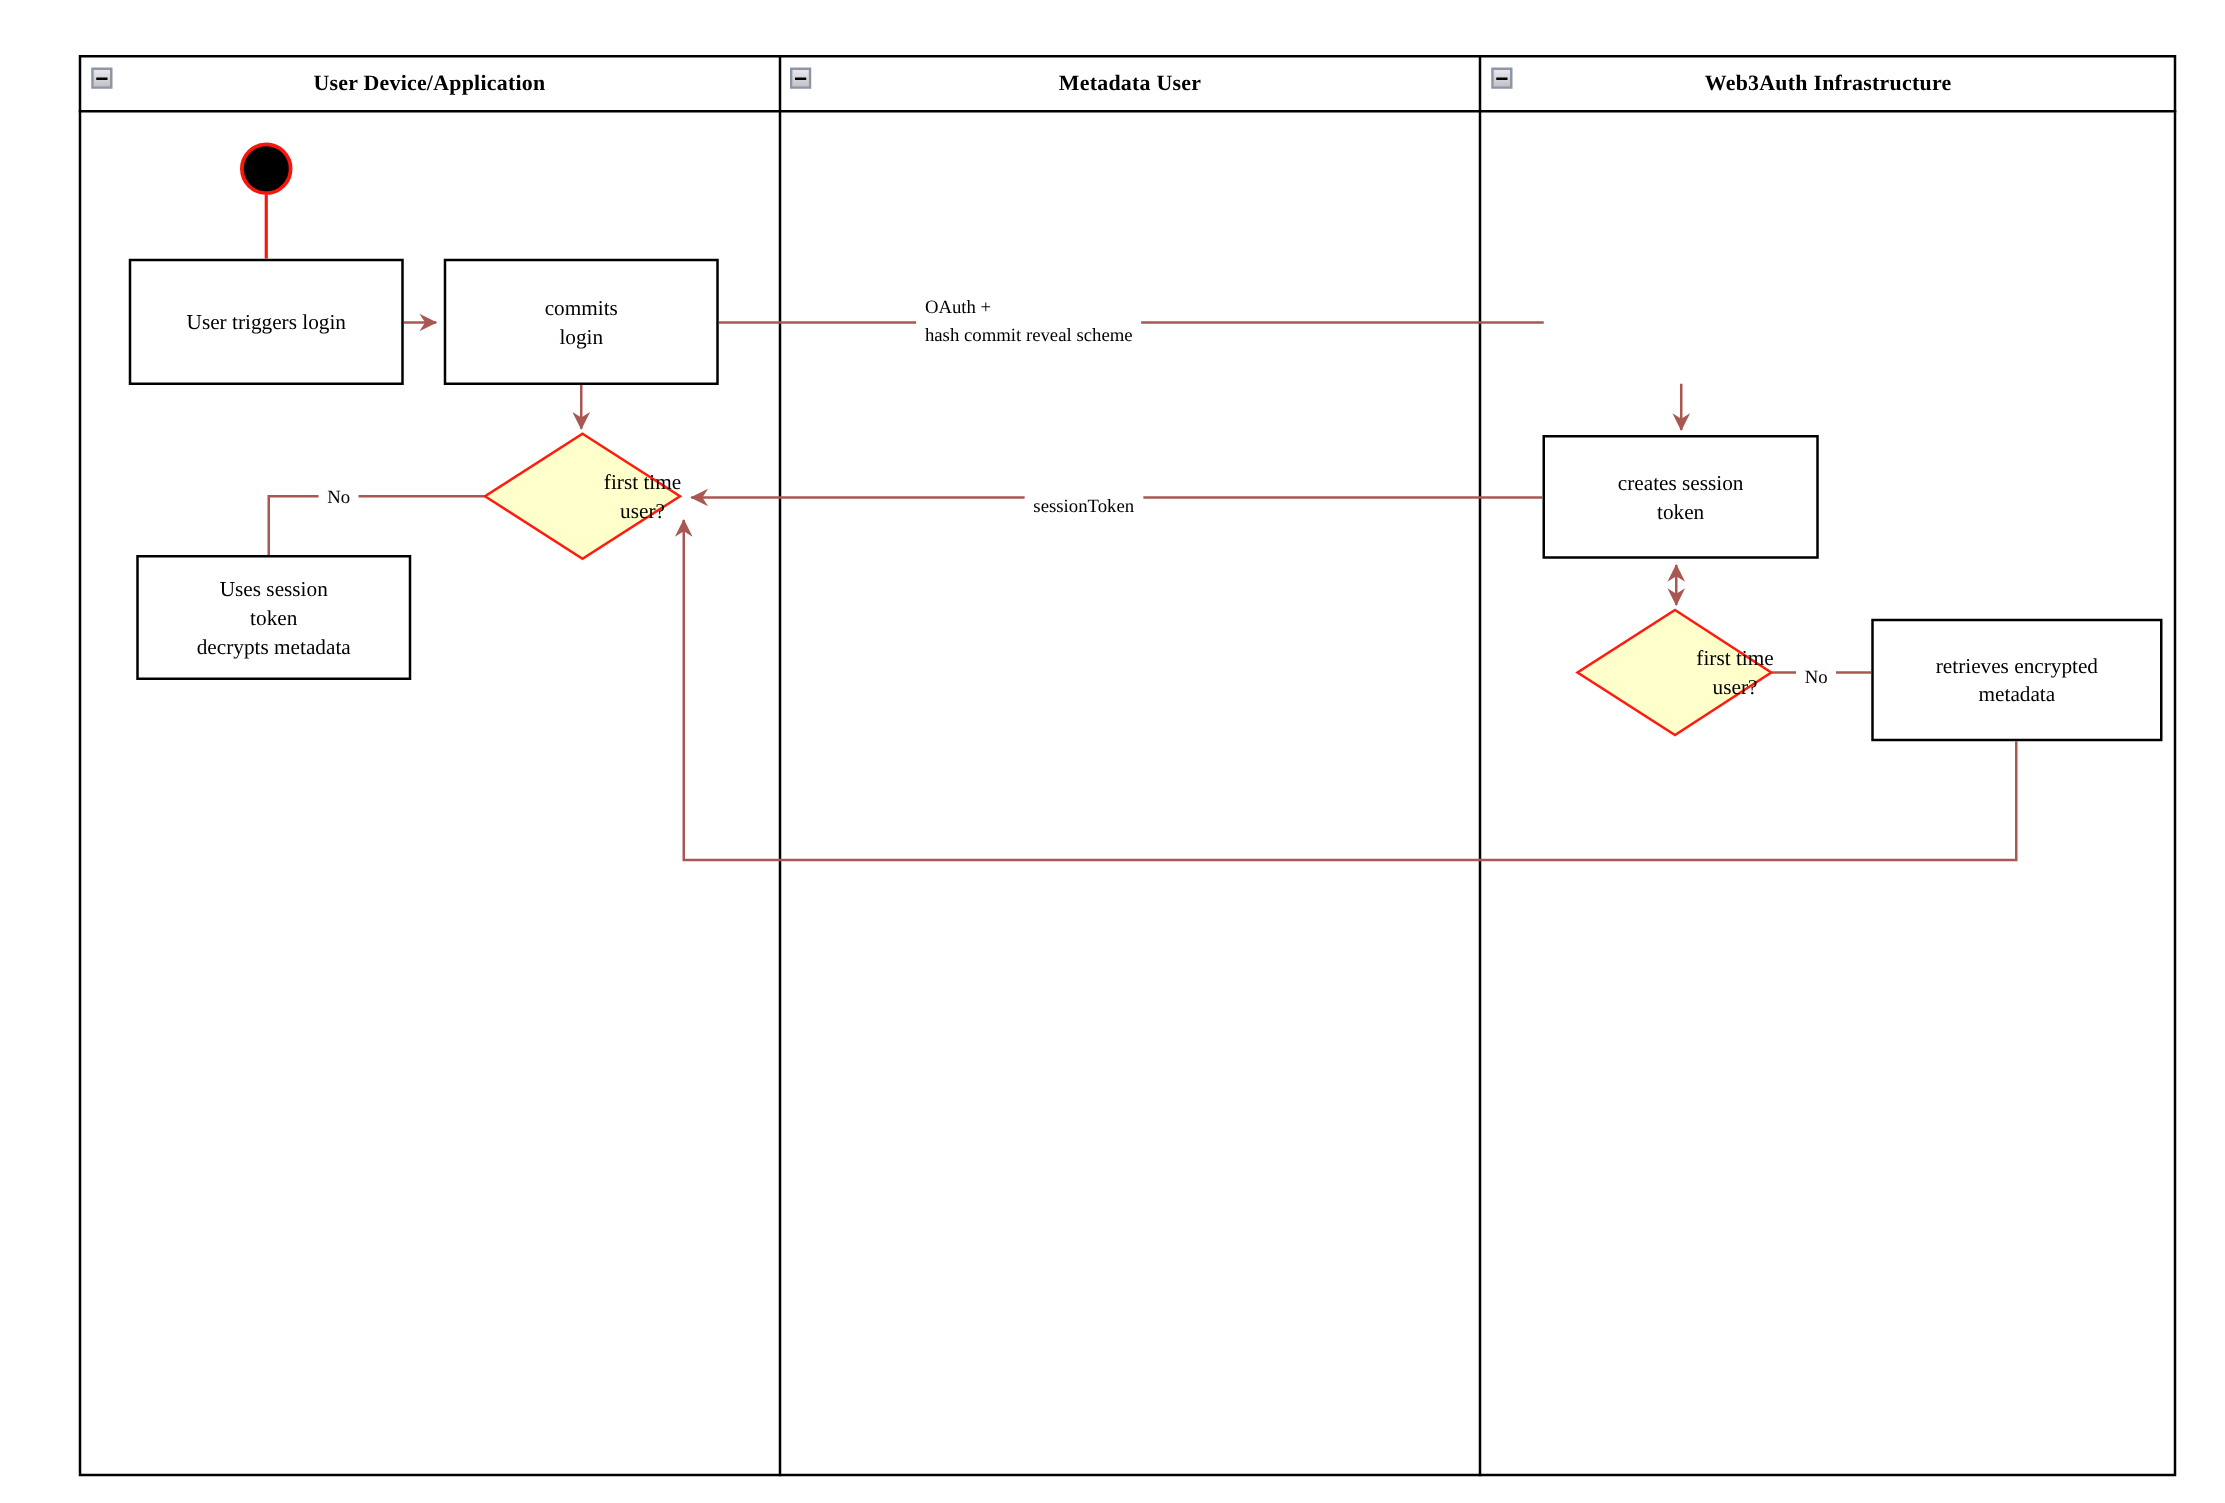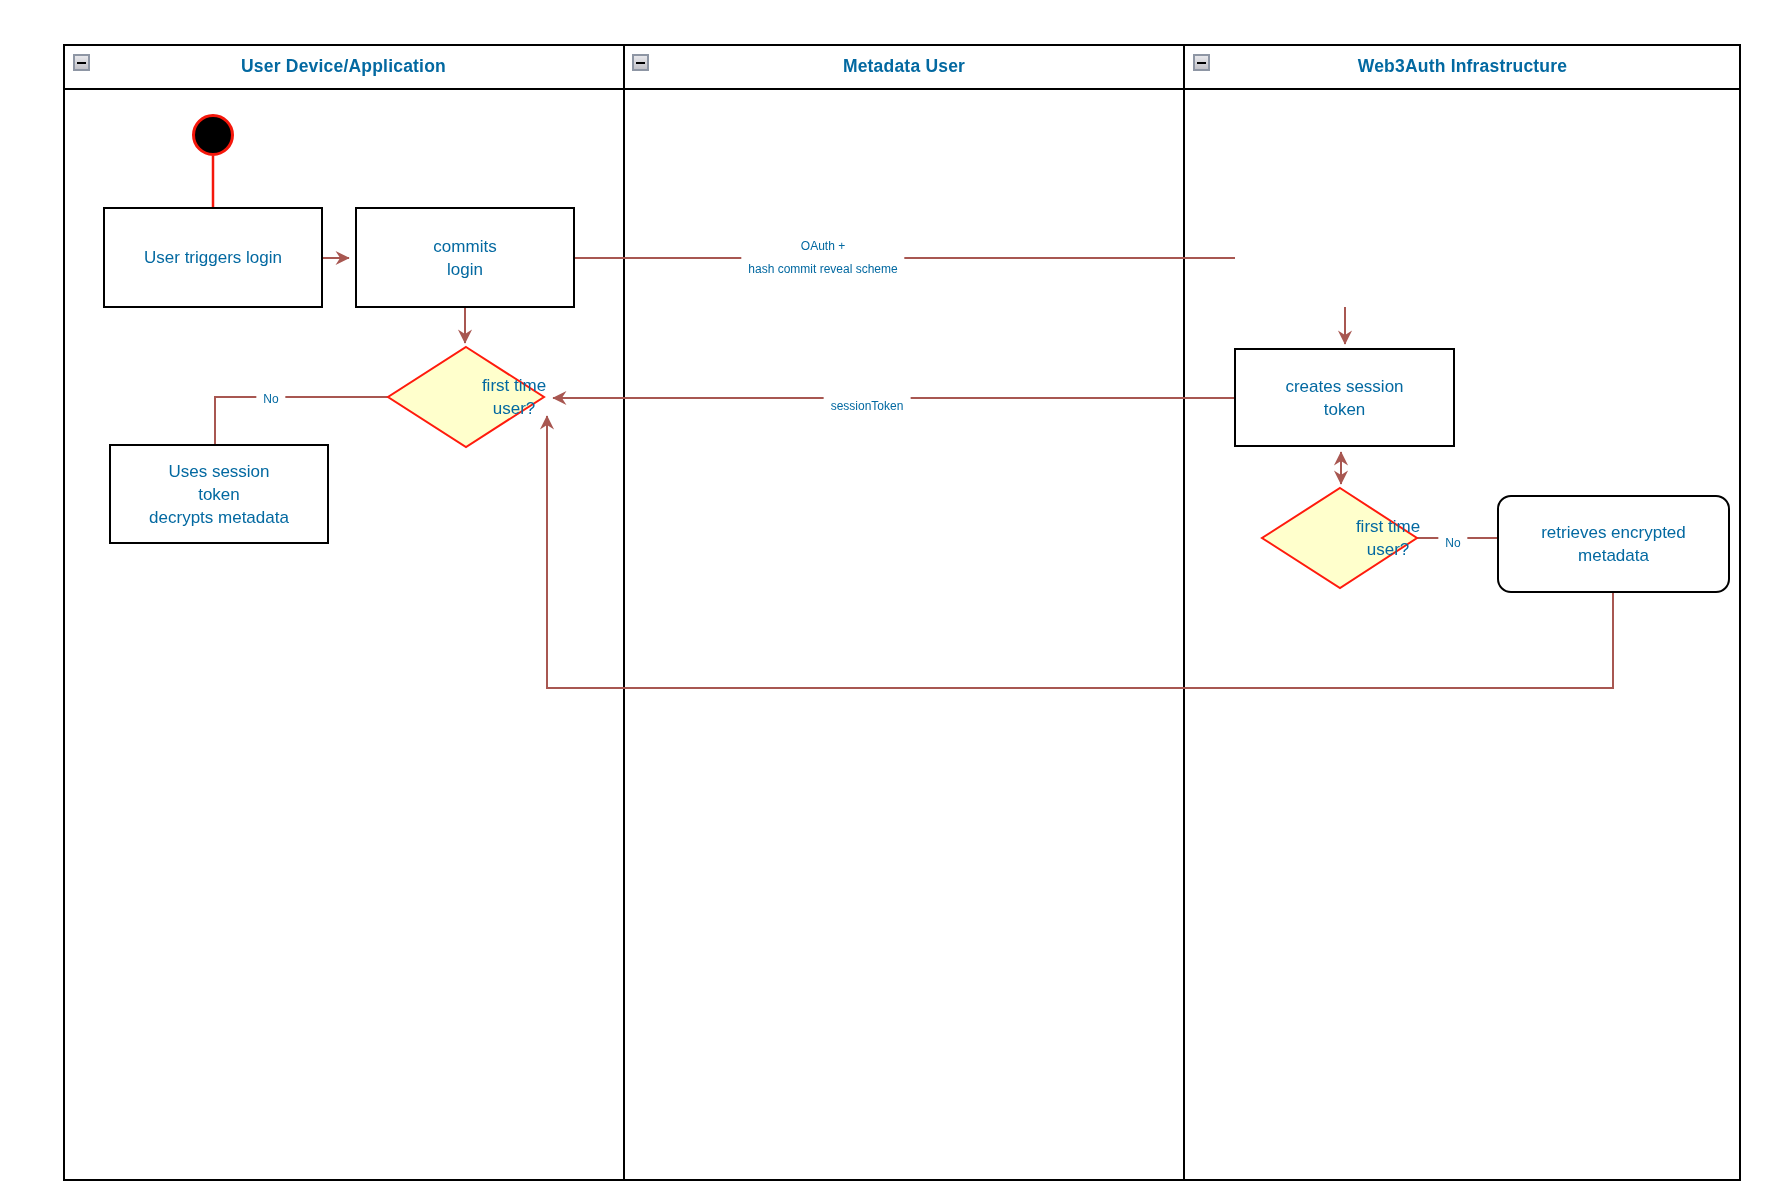--- a/index.html
+++ b/index.html
@@ -1,18 +1,18 @@
 <!DOCTYPE html>
 <html><head>
 <meta charset="utf-8">
 <style>
   html,body{margin:0;padding:0;background:#ffffff;}
   .canvas{
     position:relative;width:1780px;height:1202px;background:#ffffff;
-    font-family:Liberation Sans, sans-serif;color:#0369a1;overflow:hidden;
+    font-family:Liberation Serif, serif;color:#000000;overflow:hidden;
   }
   
   .frame{position:absolute;left:63px;top:44px;width:1678px;height:1137px;
          border:2px solid #000;box-sizing:border-box;}
   .header-row{position:absolute;left:63px;top:44px;width:1678px;height:46px;
          border-bottom:2px solid #000;box-sizing:border-box;}
   .lane-divider{position:absolute;top:44px;height:1137px;width:2px;background:#000;}
   .lane-header{position:absolute;top:44px;height:44px;display:flex;
          align-items:center;justify-content:center;}
   .lane-title{font-weight:bold;font-size:17.5px;letter-spacing:.2px;}
@@ -23,21 +23,21 @@
   
   .node{position:absolute;background:#fff;border:2px solid #000;box-sizing:border-box;
         display:flex;align-items:center;justify-content:center;text-align:center;
         font-size:17px;line-height:23px;white-space:pre-line;}
   .start-node{position:absolute;width:42px;height:42px;border-radius:50%;
         background:#000;border:3px solid #f5170b;box-sizing:border-box;}
   .diamond-label{position:absolute;transform:translate(-50%,-50%);
         text-align:center;font-size:17px;line-height:23px;white-space:pre-line;margin-left:48px;}
   
   .edge-label{position:absolute;transform:translate(-50%,-50%);background:#fff;
-        padding:1px 7px;text-align:center;font-size:12px;line-height:23px;
+        padding:1px 7px;font-size:15px;line-height:23px;
         white-space:pre-line;}
   svg.wires{position:absolute;left:0;top:0;pointer-events:none;}
 </style>
 </head>
 <body>
 
 <div class="canvas">
 
   <div class="frame"></div>
   <div class="header-row"></div>
@@ -102,21 +102,21 @@
   <div class="diamond-label" style="left:466px;top:397px;">first time
 user?</div>
   <div class="node" style="left:109px;top:444px;width:220px;height:100px;">Uses session
 token
 decrypts metadata</div>
 
   <div class="node" style="left:1234px;top:348px;width:221px;height:99px;">creates session
 token</div>
   <div class="diamond-label" style="left:1340px;top:538px;">first time
 user?</div>
-  <div class="node" style="left:1497px;top:495px;width:233px;height:98px;border-radius:14px;">retrieves encrypted
+  <div class="node" style="left:1497px;top:495px;width:233px;height:98px;">retrieves encrypted
 metadata</div>
 
   <div class="edge-label" style="left:823px;top:258px;">OAuth +
 hash commit reveal scheme</div>
   <div class="edge-label" style="left:867px;top:406px;">sessionToken</div>
   <div class="edge-label" style="left:271px;top:399px;">No</div>
   <div class="edge-label" style="left:1453px;top:543px;">No</div>
 
 </div>
 

